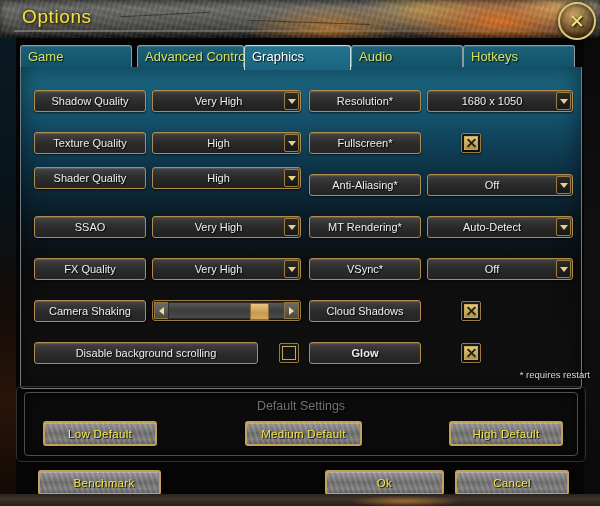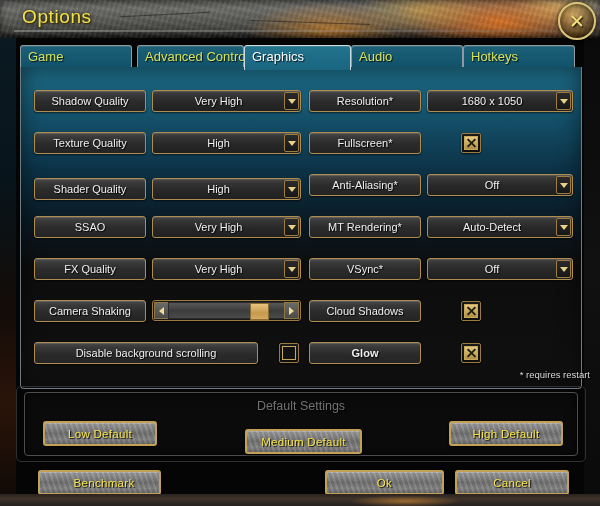--- a/index.html
+++ b/index.html
@@ -183,21 +183,21 @@
         <span>Texture Quality</span>
       </div>
       <div class="dropdown" style="left:118px;width:147px;">
         <div class="val">High</div>
         <div class="dd-arrow">
             <i></i>
           </div>
       </div>
     </div>
 
-    <div class="row" style="left:13px;top:111px;width:319px;border-radius:7px;">
+    <div class="row" style="left:13px;top:100px;width:319px;border-radius:7px;">
       <div class="lbl-btn" style="width:110px;">
         <span>Shader Quality</span>
       </div>
       <div class="dropdown" style="left:118px;width:147px;">
         <div class="val">High</div>
         <div class="dd-arrow">
             <i></i>
           </div>
       </div>
     </div>
@@ -330,21 +330,21 @@
   </div>
 
   <div class="restart-note">* requires restart</div>
 
   <div class="panel-outline"></div>
   <div class="defaults">
     <div class="defaults-title">Default Settings</div>
     <div class="stone" style="left:18px;top:28px;width:110px;">
       <span>Low Default</span>
     </div>
-    <div class="stone" style="left:220px;top:28px;width:113px;margin-top:8px;">
+    <div class="stone" style="left:220px;top:28px;width:113px;">
       <span>Medium Default</span>
     </div>
     <div class="stone" style="left:424px;top:28px;width:110px;">
       <span>High Default</span>
     </div>
   </div>
 
   <div class="stone" style="left:38px;top:470px;width:110px;padding-left:9px;">
     <span>Benchmark</span>
   </div>

